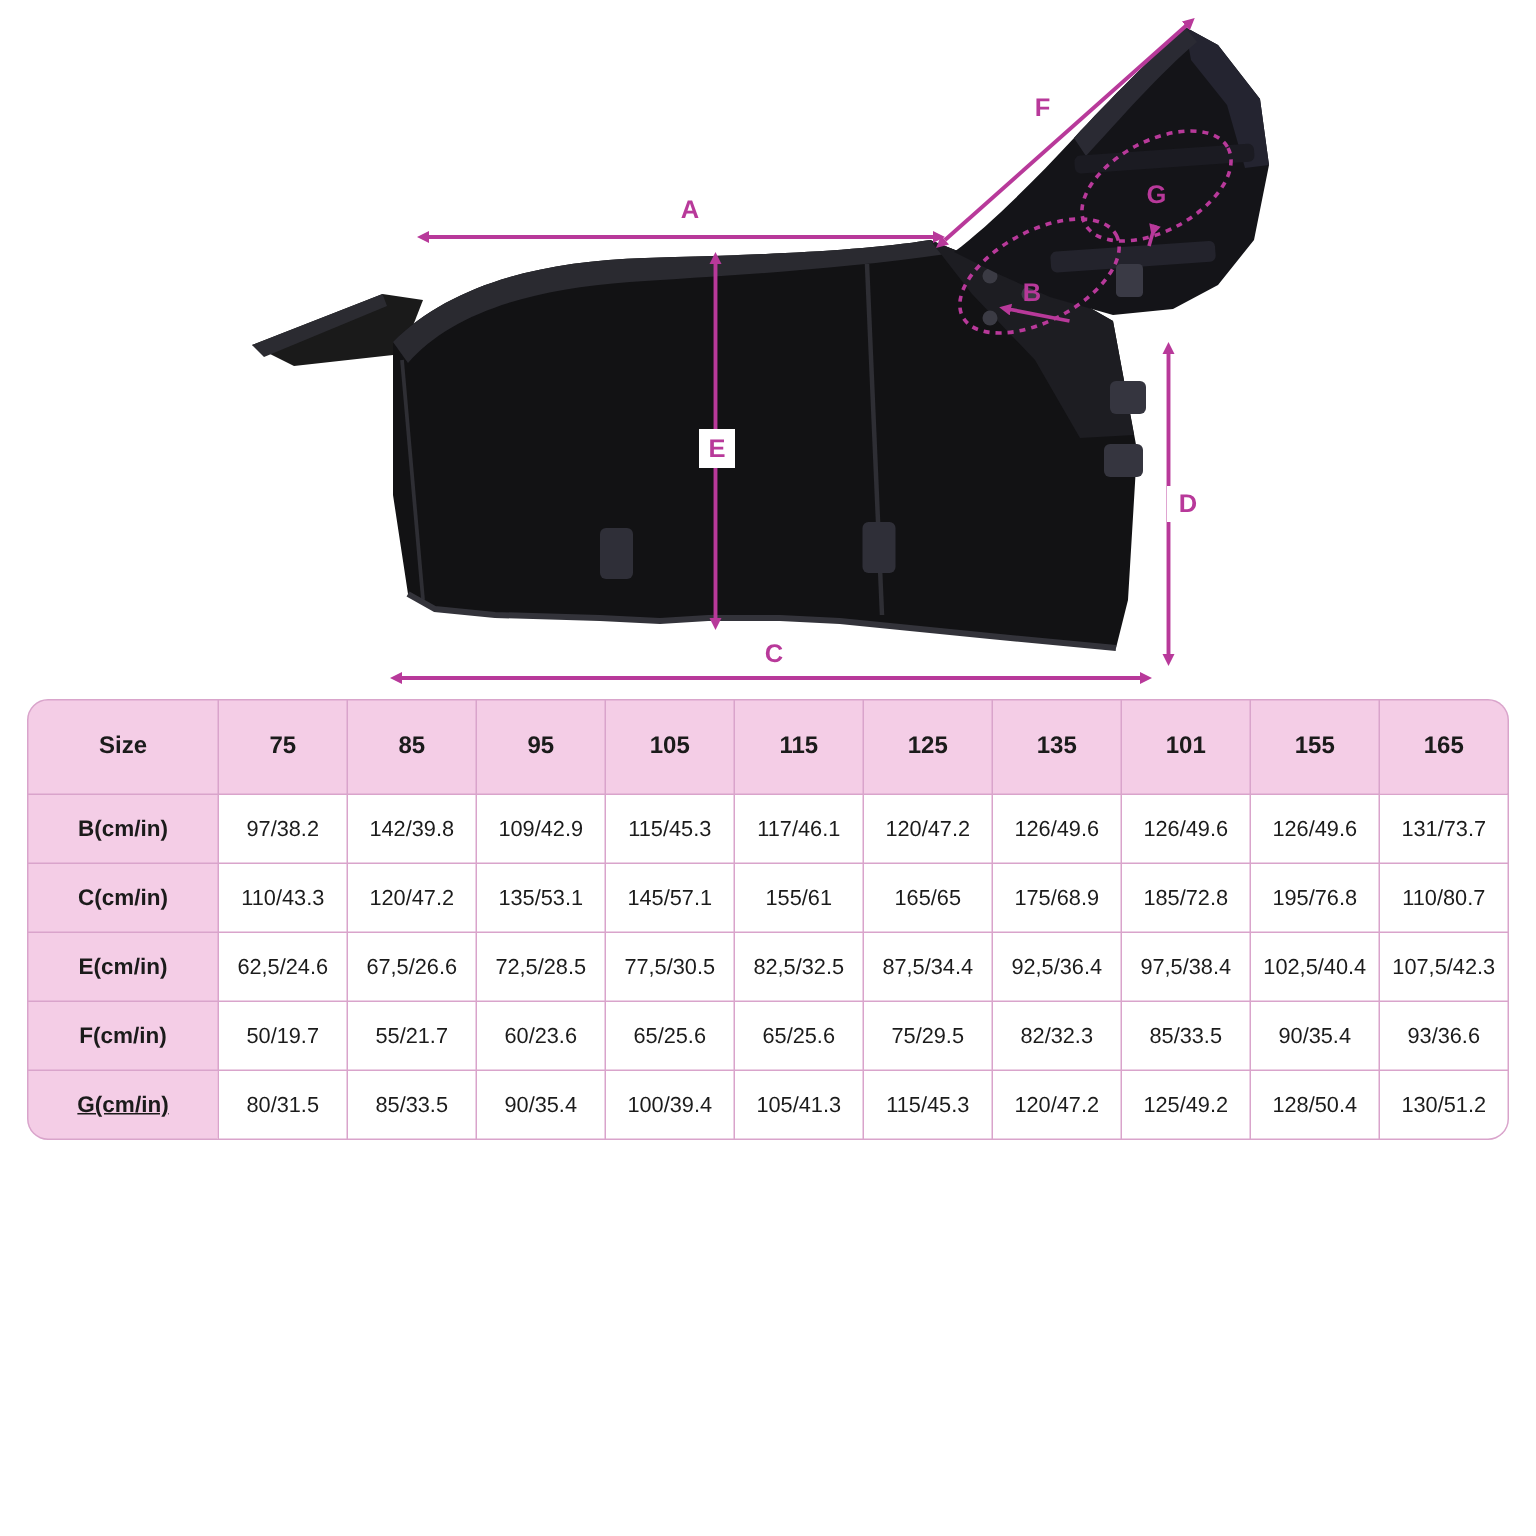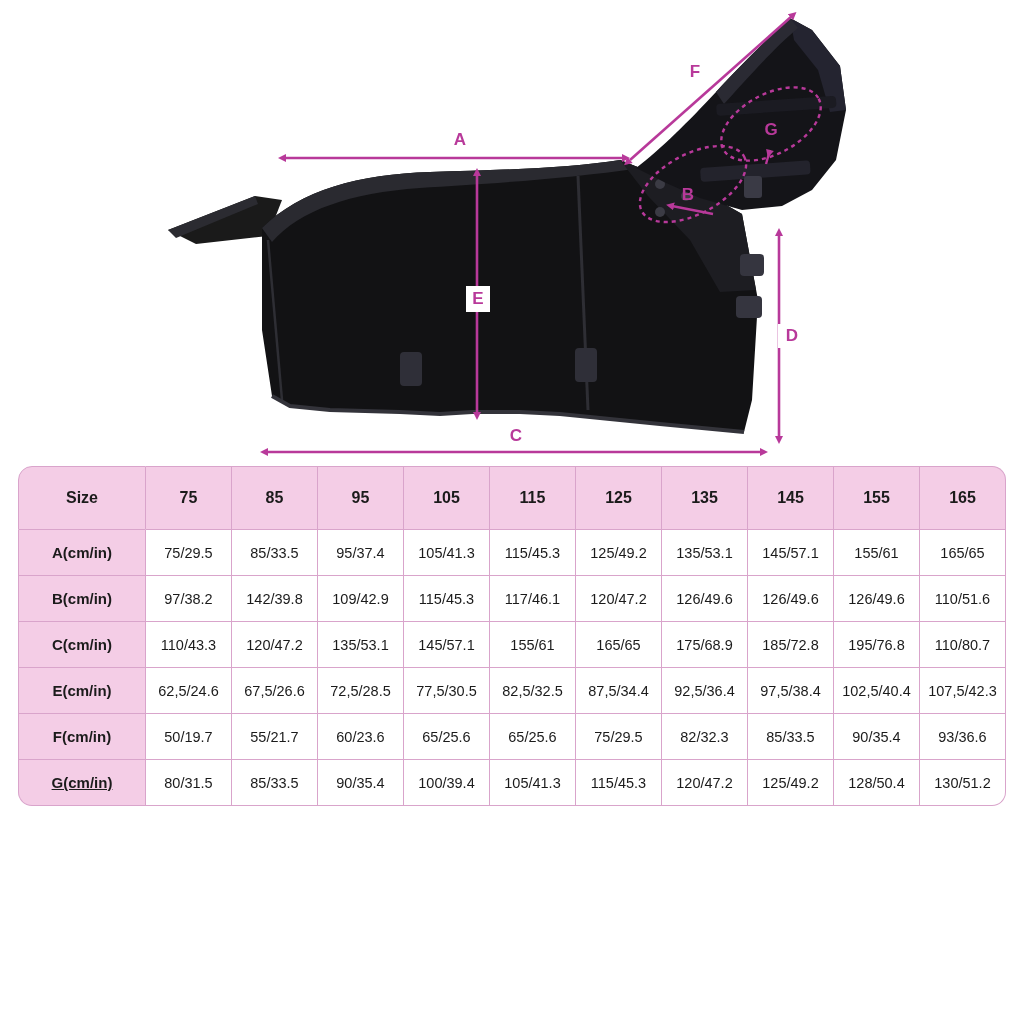--- a/index.html
+++ b/index.html
@@ -211,51 +211,38 @@
     <thead>
       <tr>
         <th>Size</th>
         <th>75</th>
         <th>85</th>
         <th>95</th>
         <th>105</th>
         <th>115</th>
         <th>125</th>
         <th>135</th>
-        <th>145</th>
+        <th>101</th>
         <th>155</th>
         <th>165</th>
       </tr>
     </thead>
     <tbody>
-      <tr>
-        <td>A(cm/in)</td>
-        <td>75/29.5</td>
-        <td>85/33.5</td>
-        <td>95/37.4</td>
-        <td>105/41.3</td>
-        <td>115/45.3</td>
-        <td>125/49.2</td>
-        <td>135/53.1</td>
-        <td>145/57.1</td>
-        <td>155/61</td>
-        <td>165/65</td>
-      </tr>
       <tr>
         <td>B(cm/in)</td>
         <td>97/38.2</td>
         <td>142/39.8</td>
         <td>109/42.9</td>
         <td>115/45.3</td>
         <td>117/46.1</td>
         <td>120/47.2</td>
         <td>126/49.6</td>
         <td>126/49.6</td>
         <td>126/49.6</td>
-        <td>110/51.6</td>
+        <td>131/73.7</td>
       </tr>
       <tr>
         <td>C(cm/in)</td>
         <td>110/43.3</td>
         <td>120/47.2</td>
         <td>135/53.1</td>
         <td>145/57.1</td>
         <td>155/61</td>
         <td>165/65</td>
         <td>175/68.9</td>

